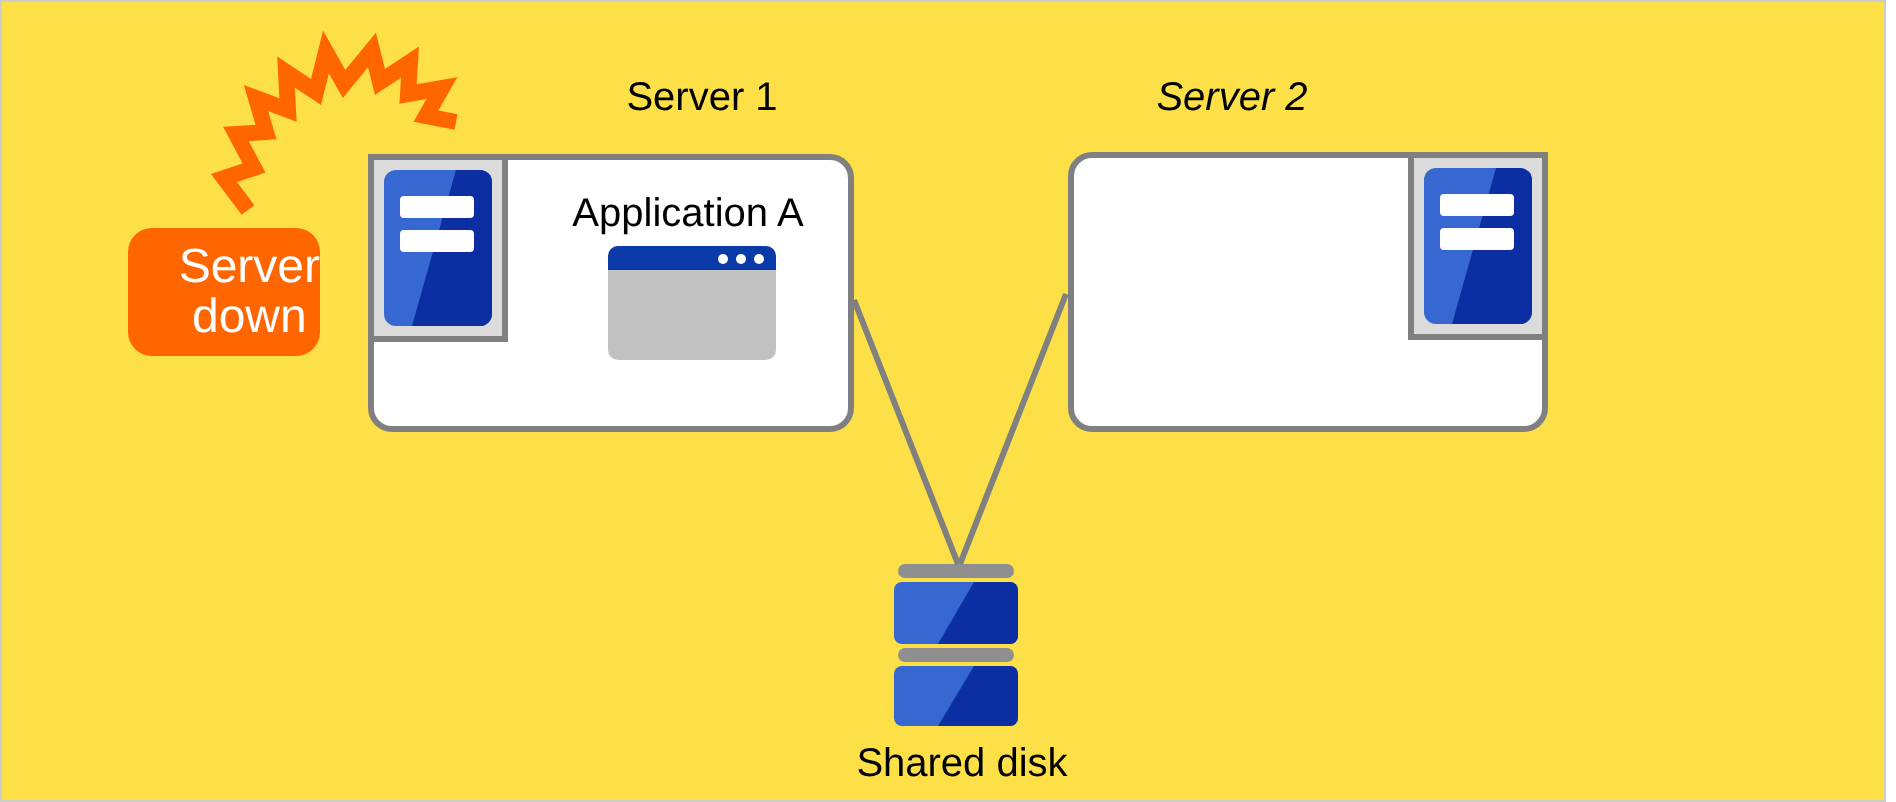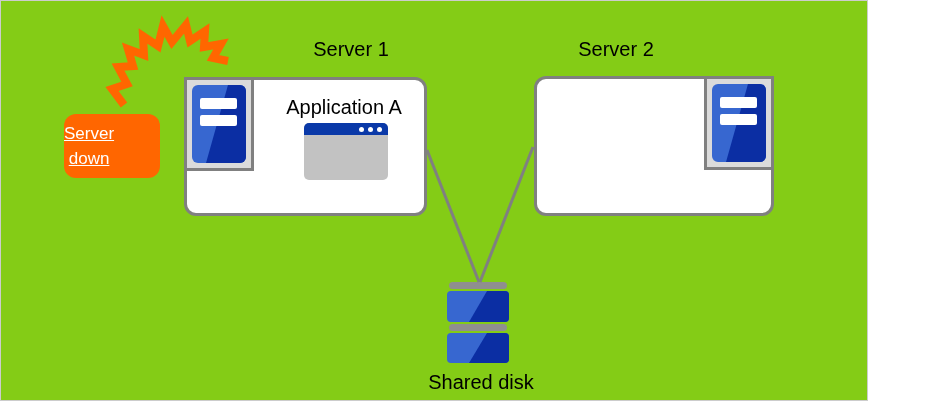--- a/index.html
+++ b/index.html
@@ -1,19 +1,19 @@
 <!DOCTYPE html>
 <html><head>
 <meta charset="utf-8">
 <style>
   * { margin:0; padding:0; box-sizing:border-box; }
   body { background:#fff; font-family:"Liberation Sans", sans-serif; }
   .canvas {
-    position:relative; width:868px; height:401px;
-    background:#84cc16; border:1px solid #cccccc; overflow:hidden;
+    position:relative; width:943px; height:401px;
+    background:#fde047; border:1px solid #cccccc; overflow:hidden;
   }
   .overlay-svg { position:absolute; left:0; top:0; width:948px; height:401px; pointer-events:none; z-index:4; }
 
   .diagram-label {
     position:absolute; text-align:center; color:#000;
     font-size:20px; line-height:24px; white-space:nowrap; z-index:3;
   }
 
   .group-box {
     position:absolute; background:#ffffff;
@@ -26,24 +26,23 @@
     position:absolute; width:70px; height:94px;
     background:#DBDBDB; border:3px solid #808080; z-index:2;
     display:flex; align-items:center; justify-content:center;
   }
   .tray-s1 { left:183px; top:76px; }
   .tray-s2 { left:703px; top:75px; }
 
   .badge {
     position:absolute; left:63px; top:113px; width:96px; height:64px;
     background:#FF6600; border-radius:12px; z-index:3;
-    display:flex; align-items:center; justify-content:flex-start;
-    color:#ffffff; font-size:17px; line-height:25px; text-align:center;
+    display:flex; align-items:center; justify-content:flex-end;
+    color:#ffffff; font-size:24px; line-height:25px; text-align:center;
     white-space:pre-line;
-    text-decoration:underline;
   }
 
   .app-window {
     position:absolute; left:303px; top:122px; width:84px; height:57px;
     background:#C2C2C2; border-radius:5px; overflow:hidden; z-index:3;
   }
   .app-titlebar {
     height:12px; background:#0A39A8;
     display:flex; align-items:center; justify-content:flex-end;
     gap:4px; padding-right:6px;
@@ -54,21 +53,21 @@
 </style>
 </head>
 <body>
 
 <div class="canvas">
 
   <div class="group-box box-server1"></div>
   <div class="group-box box-server2"></div>
 
   <div class="diagram-label" style="left:280px; top:36px; width:140px;">Server 1</div>
-  <div class="diagram-label" style="left:545px; top:36px; width:140px;">Server 2</div>
+  <div class="diagram-label" style="left:545px; top:36px; width:140px;font-style:italic;">Server 2</div>
   <div class="diagram-label" style="left:407px; top:369px; width:146px;">Shared disk</div>
   <div class="diagram-label" style="left:273px; top:94px; width:140px;">Application A</div>
 
   <div class="badge">
     <span>Server
 down</span>
   </div>
 
   <div class="icon-tray tray-s1">
     <svg width="54" height="78" viewBox="0 0 54 78">

